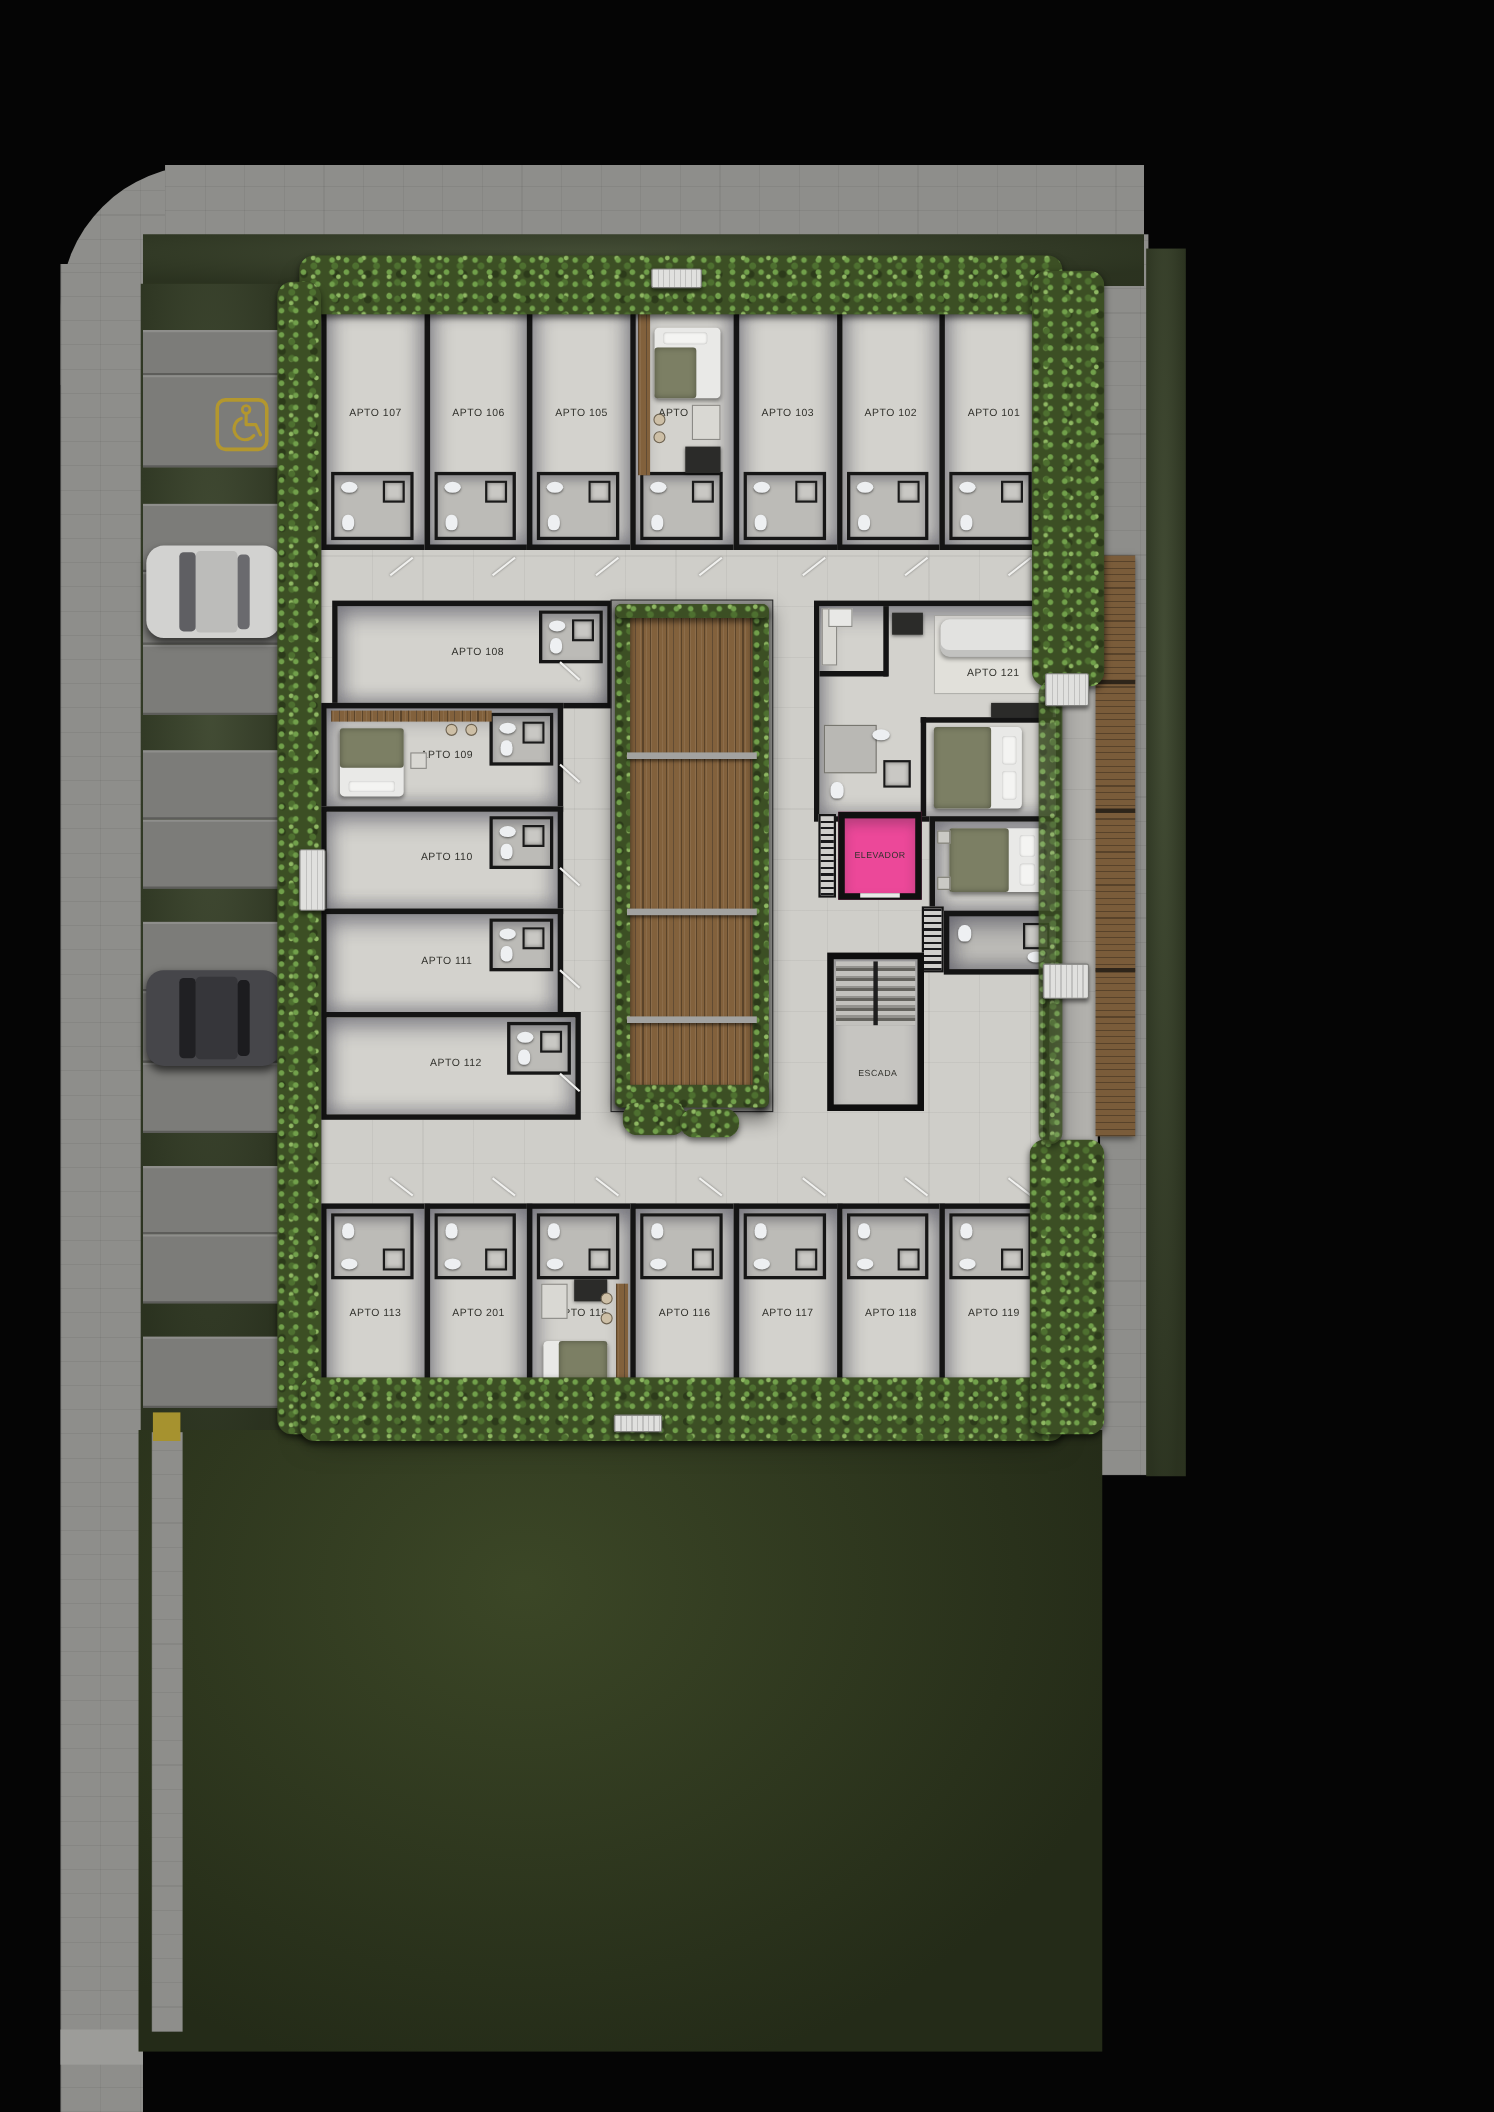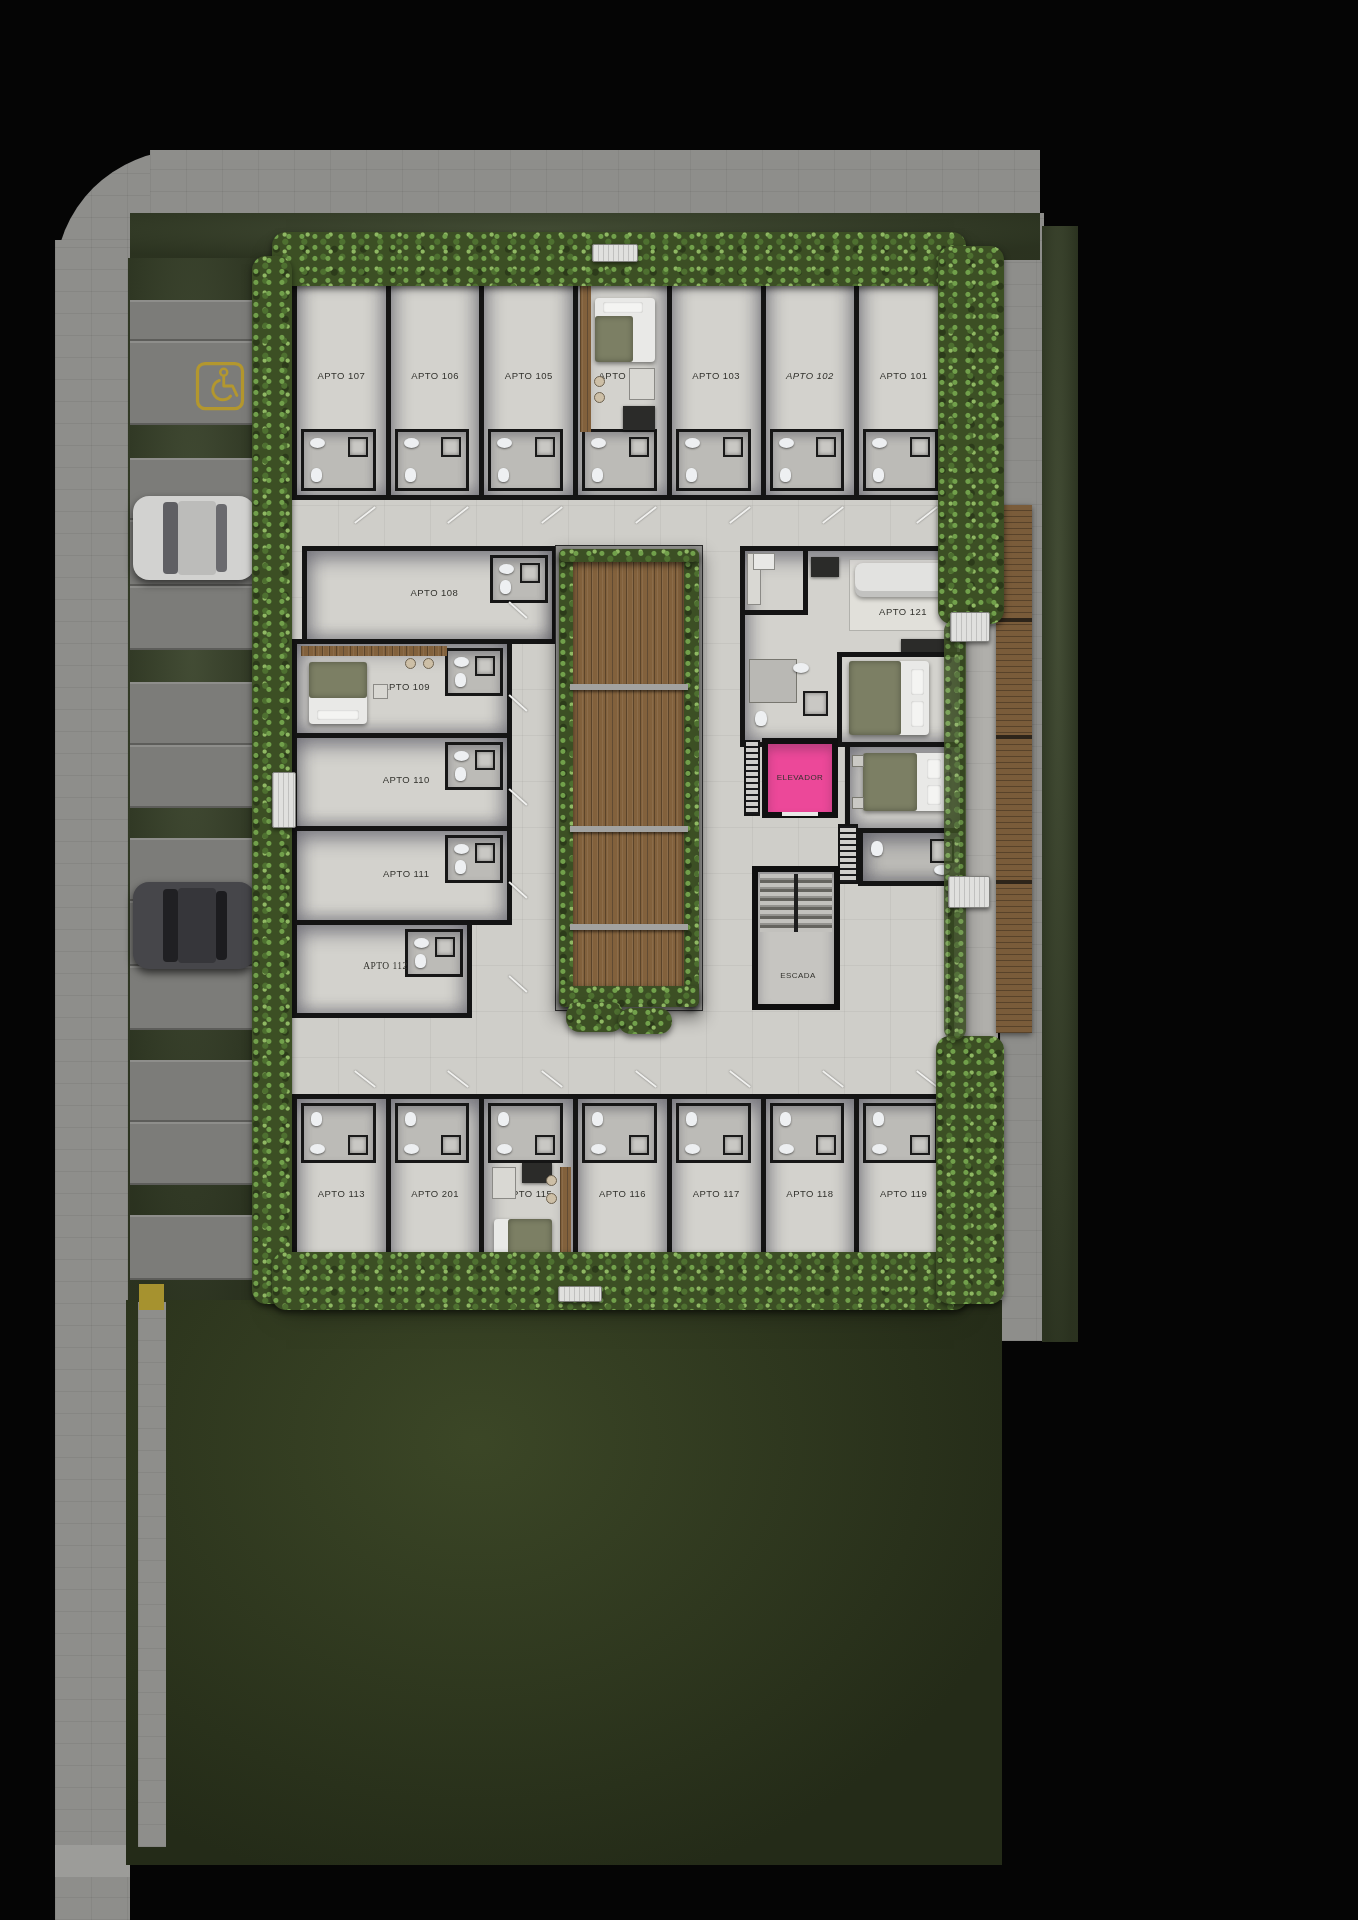--- a/index.html
+++ b/index.html
@@ -178,21 +178,21 @@
           <div class="abs fx-toilet" style="left: 7px; bottom: 6px; width: 11px; height: 14px;"></div>
         </div>
         <div class="abs label" style="left: 50%; top: 104px;">APTO 103</div>
       </div>
       <div class="abs unit" style="left: 760.55px; top: 267px; width: 98.71px; height: 233px;">
         <div class="abs pod" style="left: 4px; right: 10px; bottom: 4px; height: 62px;">
           <div class="abs fx-sink" style="left: 6px; top: 6px; width: 15px; height: 10px;"></div>
           <div class="abs fx-shower" style="right: 5px; top: 5px; width: 20px; height: 20px;"></div>
           <div class="abs fx-toilet" style="left: 7px; bottom: 6px; width: 11px; height: 14px;"></div>
         </div>
-        <div class="abs label" style="left: 50%; top: 104px; font-style: italic;">APTO 102</div>
+        <div class="abs label" style="left: 50%; top: 104px;">APTO 102</div>
       </div>
       <div class="abs unit" style="left: 854.26px; top: 267px; width: 98.71px; height: 233px; text-align: right;">
         <div class="abs pod" style="left: 4px; right: 10px; bottom: 4px; height: 62px;">
           <div class="abs fx-sink" style="left: 6px; top: 6px; width: 15px; height: 10px;"></div>
           <div class="abs fx-shower" style="right: 5px; top: 5px; width: 20px; height: 20px;"></div>
           <div class="abs fx-toilet" style="left: 7px; bottom: 6px; width: 11px; height: 14px;"></div>
         </div>
         <div class="abs label" style="left: 50%; top: 104px;">APTO 101</div>
       </div>
       <div class="abs unit" style="left: 302px; top: 546px; width: 255px; height: 98.4px;">
@@ -228,21 +228,21 @@
         <div class="abs label" style="left: 52%; top: 48%;">APTO 110</div>
       </div>
       <div class="abs unit" style="left: 292px; top: 826.2px; width: 220px; height: 98.4px;">
         <div class="abs pod" style="right: 4px; top: 4px; width: 58px; height: 48px;">
           <div class="abs fx-sink" style="left: 6px; top: 6px; width: 15px; height: 10px;"></div>
           <div class="abs fx-shower" style="right: 5px; top: 5px; width: 20px; height: 20px;"></div>
           <div class="abs fx-toilet" style="left: 7px; bottom: 6px; width: 11px; height: 14px;"></div>
         </div>
         <div class="abs label" style="left: 52%; top: 48%;">APTO 111</div>
       </div>
-      <div class="abs unit" style="left: 292px; top: 919.6px; width: 180px; height: 98.4px; font-family: Liberation Serif, serif;">
+      <div class="abs unit" style="left: 292px; top: 919.6px; width: 236px; height: 98.4px;">
         <div class="abs pod" style="right: 4px; top: 4px; width: 58px; height: 48px;">
           <div class="abs fx-sink" style="left: 6px; top: 6px; width: 15px; height: 10px;"></div>
           <div class="abs fx-shower" style="right: 5px; top: 5px; width: 20px; height: 20px;"></div>
           <div class="abs fx-toilet" style="left: 7px; bottom: 6px; width: 11px; height: 14px;"></div>
         </div>
         <div class="abs label" style="left: 52%; top: 48%;">APTO 112</div>
       </div>
       <div class="abs unit" style="left: 292px; top: 1094px; width: 98.71px; height: 196px;">
         <div class="abs pod" style="left: 4px; right: 10px; top: 4px; height: 60px;">
           <div class="abs fx-sink" style="left: 6px; bottom: 6px; width: 15px; height: 10px;"></div>

